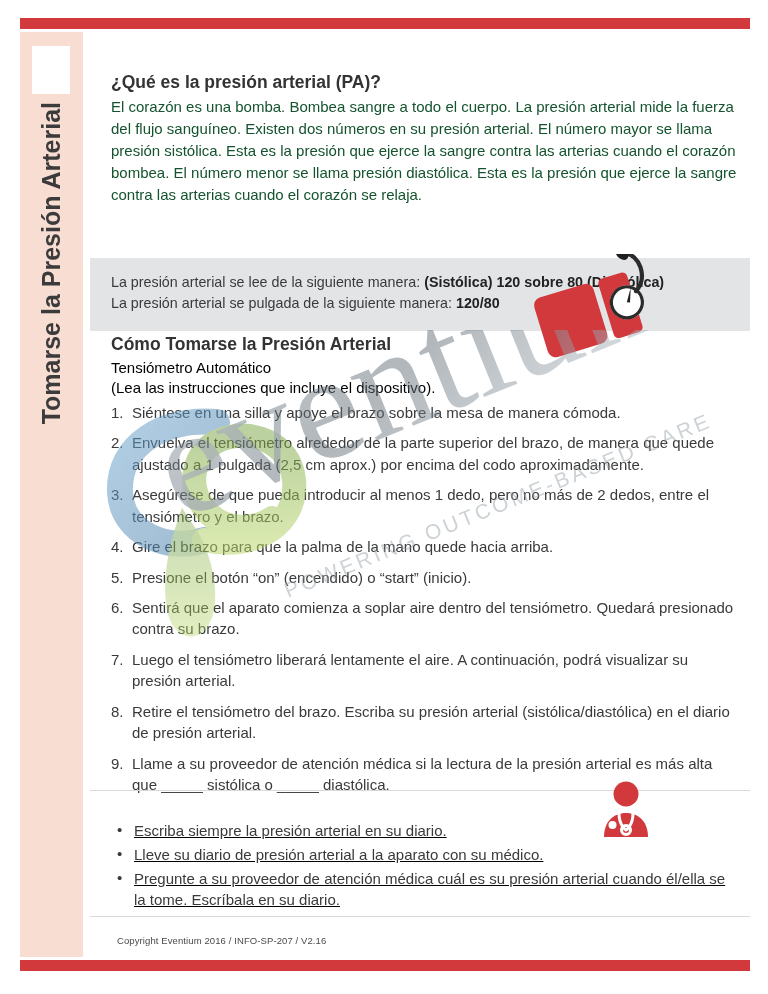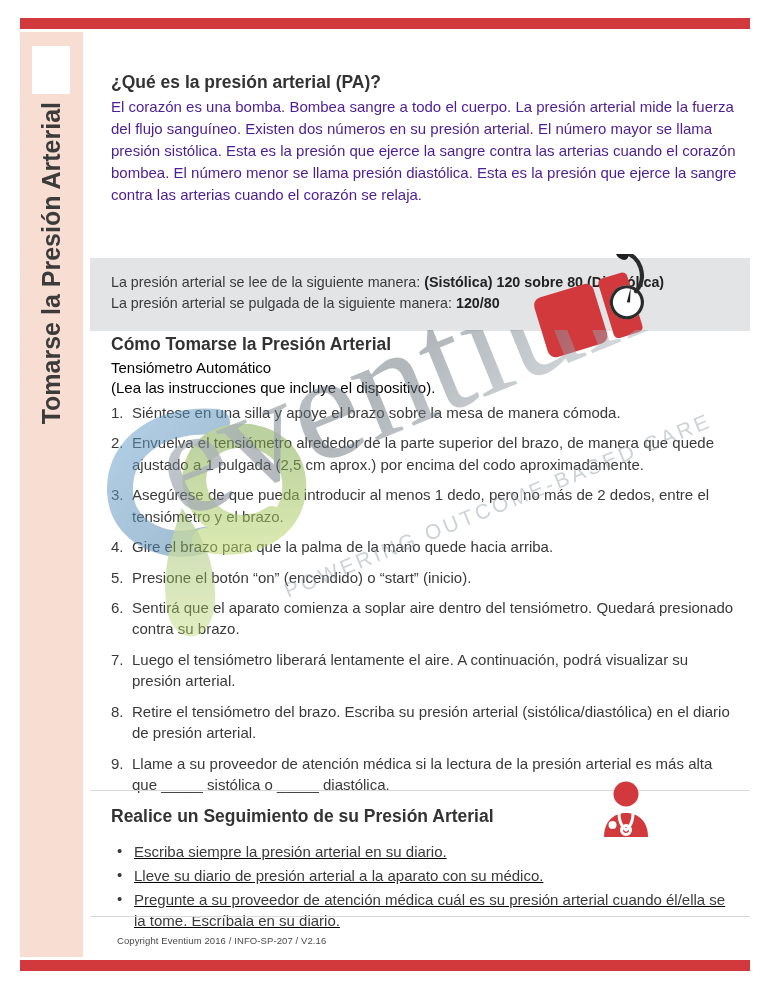--- a/index.html
+++ b/index.html
@@ -71,21 +71,21 @@
   }
 
   .h1 {
     font-size: 17.5px;
     font-weight: bold;
     color: #333333;
     margin-bottom: 3px;
   }
   .body-text {
     font-size: 15px;
-    color: #4c1d95;
+    color: #14532d;
     line-height: 1.47;
   }
 
   
   .sec-intro {
     position: absolute;
     left: 21px; top: 40px;
     width: 628px;
   }
 
@@ -246,21 +246,20 @@
           <li><span class="num">6.</span><span>Sentirá que el aparato comienza a soplar aire dentro del tensiómetro. Quedará presionado contra su brazo.</span></li>
           <li><span class="num">7.</span><span>Luego el tensiómetro liberará lentamente el aire. A continuación, podrá visualizar su presión arterial.</span></li>
           <li><span class="num">8.</span><span>Retire el tensiómetro del brazo. Escriba su presión arterial (sistólica/diastólica) en el diario de presión arterial.</span></li>
           <li><span class="num">9.</span><span>Llame a su proveedor de atención médica si la lectura de la presión arterial es más alta que _____ sistólica o _____ diastólica.</span></li>
         </ol>
     </div>
 
     <div class="divider d1"></div>
 
     <div class="sec-follow">
-      <div class="h1">Realice un Seguimiento de su Presión Arterial</div>
       <ul class="bullets" id="bullets-list">
           <li>Escriba siempre la presión arterial en su diario.</li>
           <li>Lleve su diario de presión arterial a la aparato con su médico.</li>
           <li>Pregunte a su proveedor de atención médica cuál es su presión arterial cuando él/ella se la tome. Escríbala en su diario.</li>
         </ul>
     </div>
 
     <div class="divider d2"></div>
 
     <div class="footer">Copyright Eventium 2016 / INFO-SP-207 / V2.16</div>

